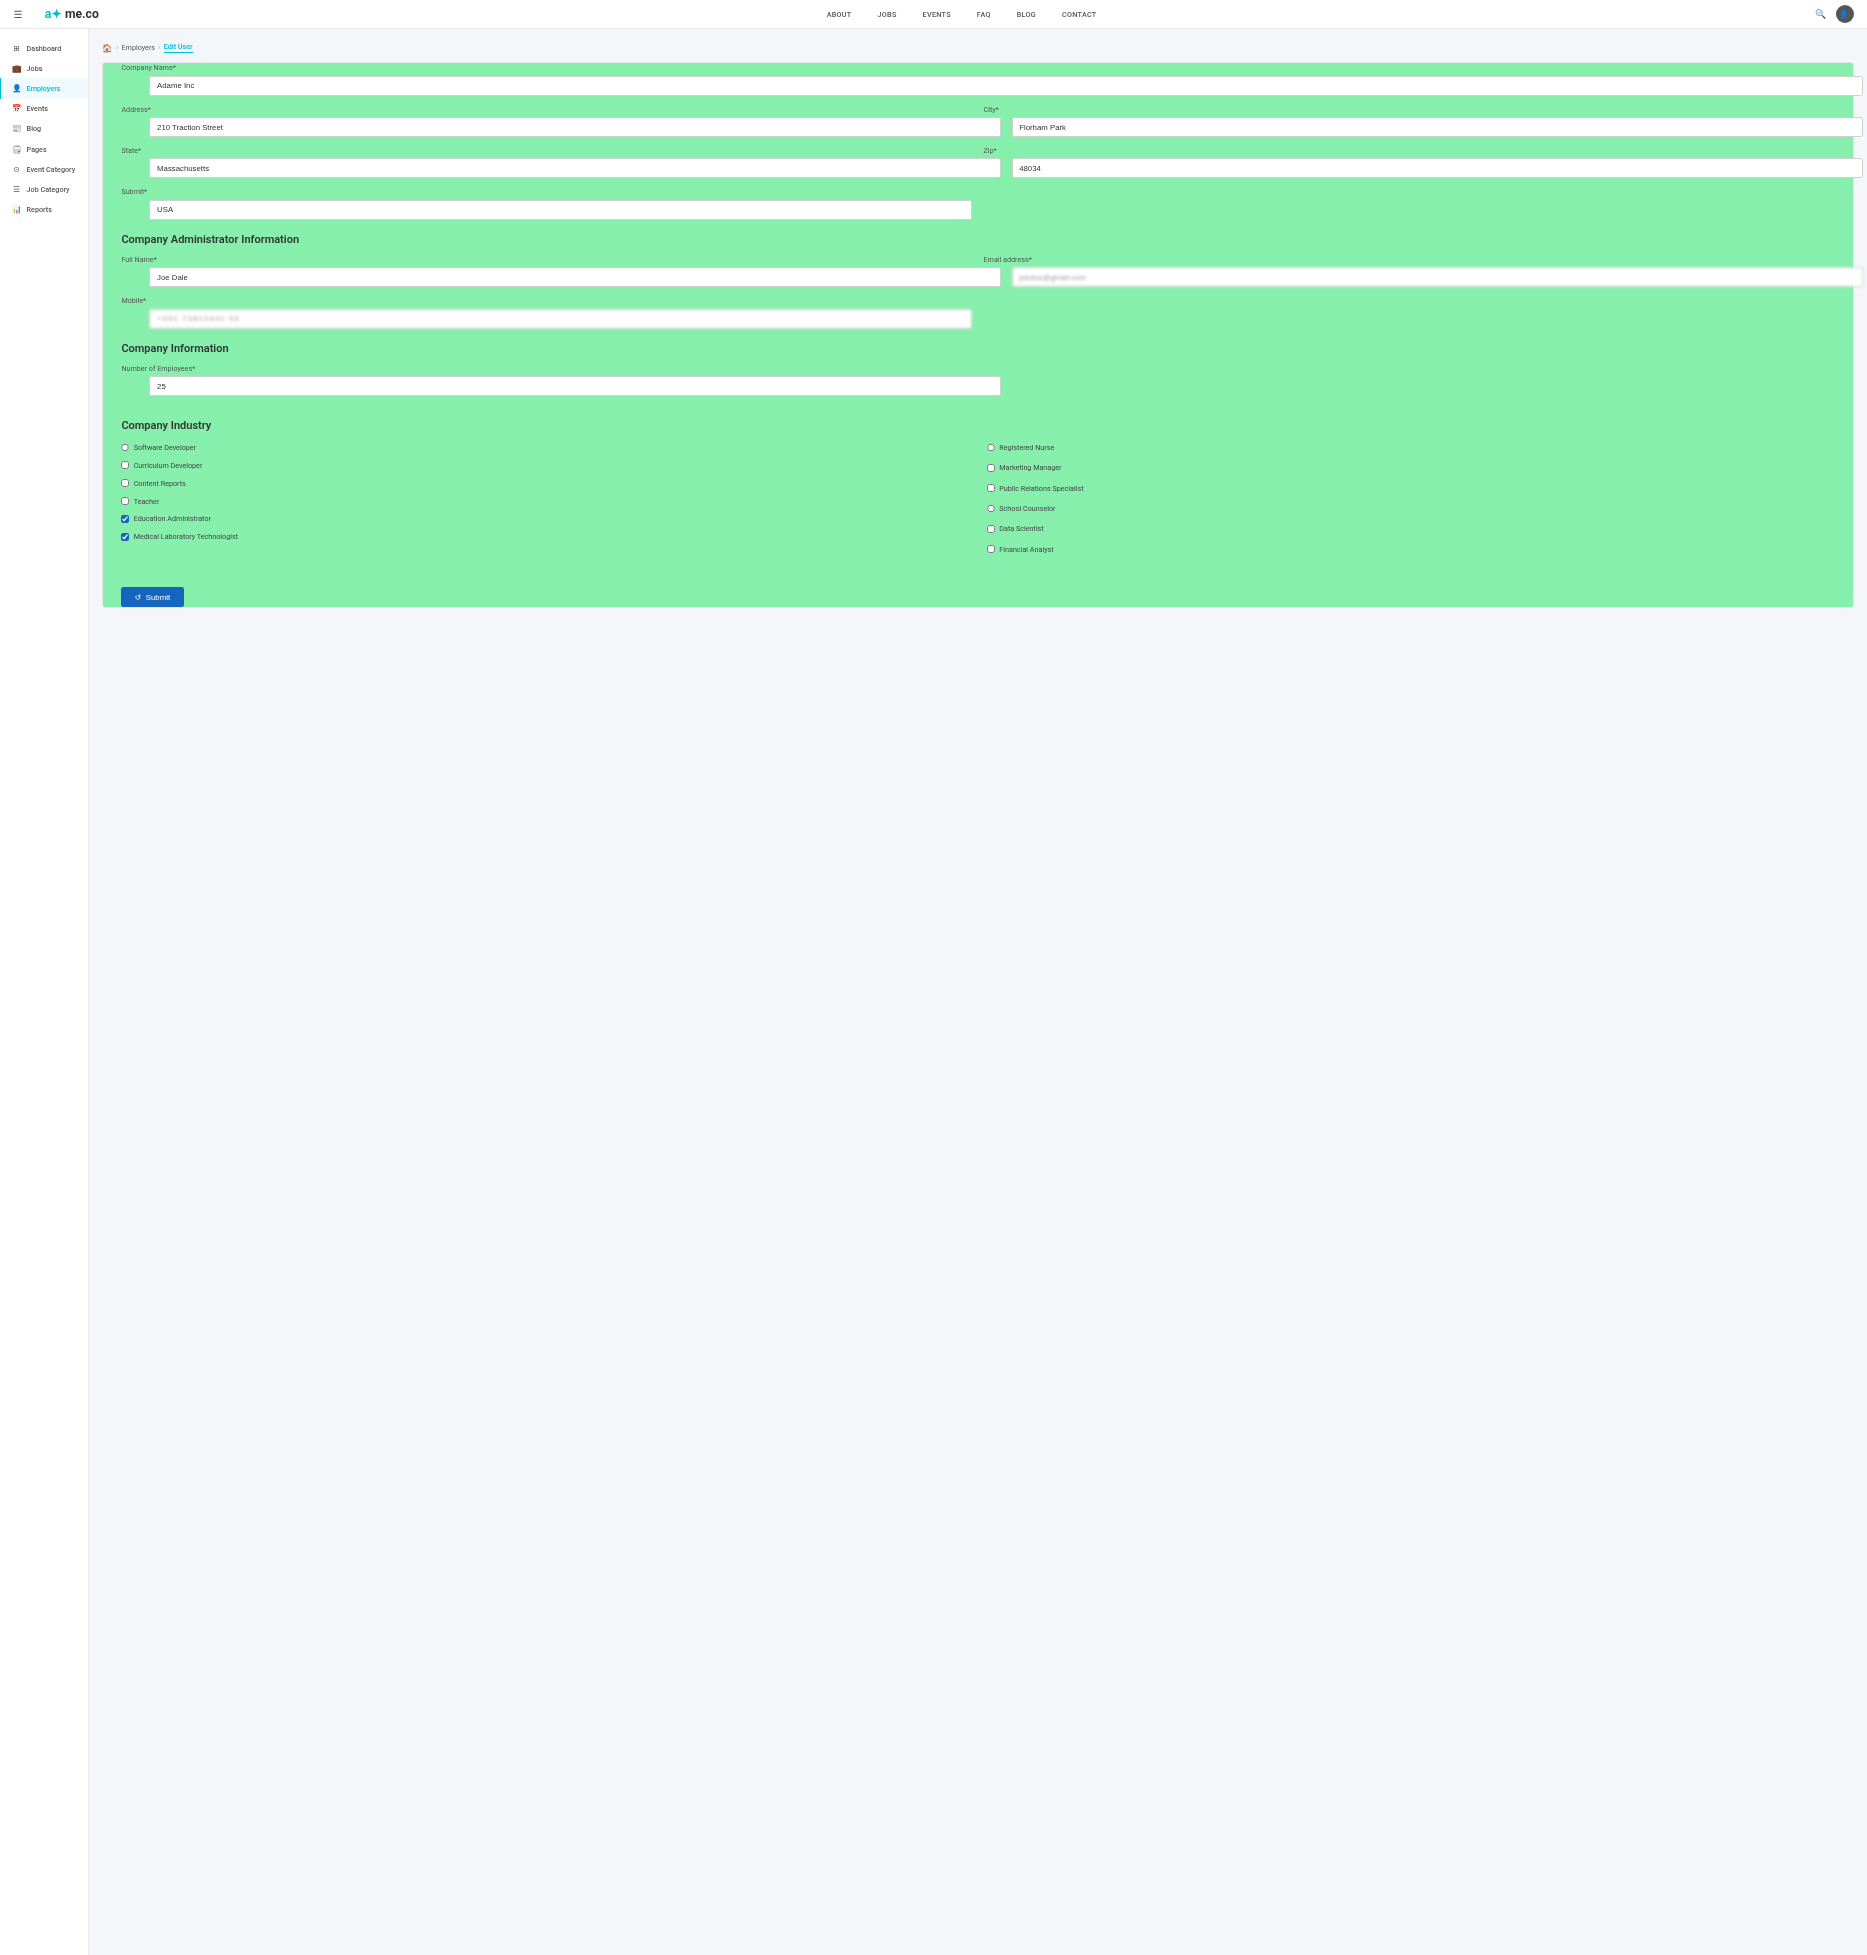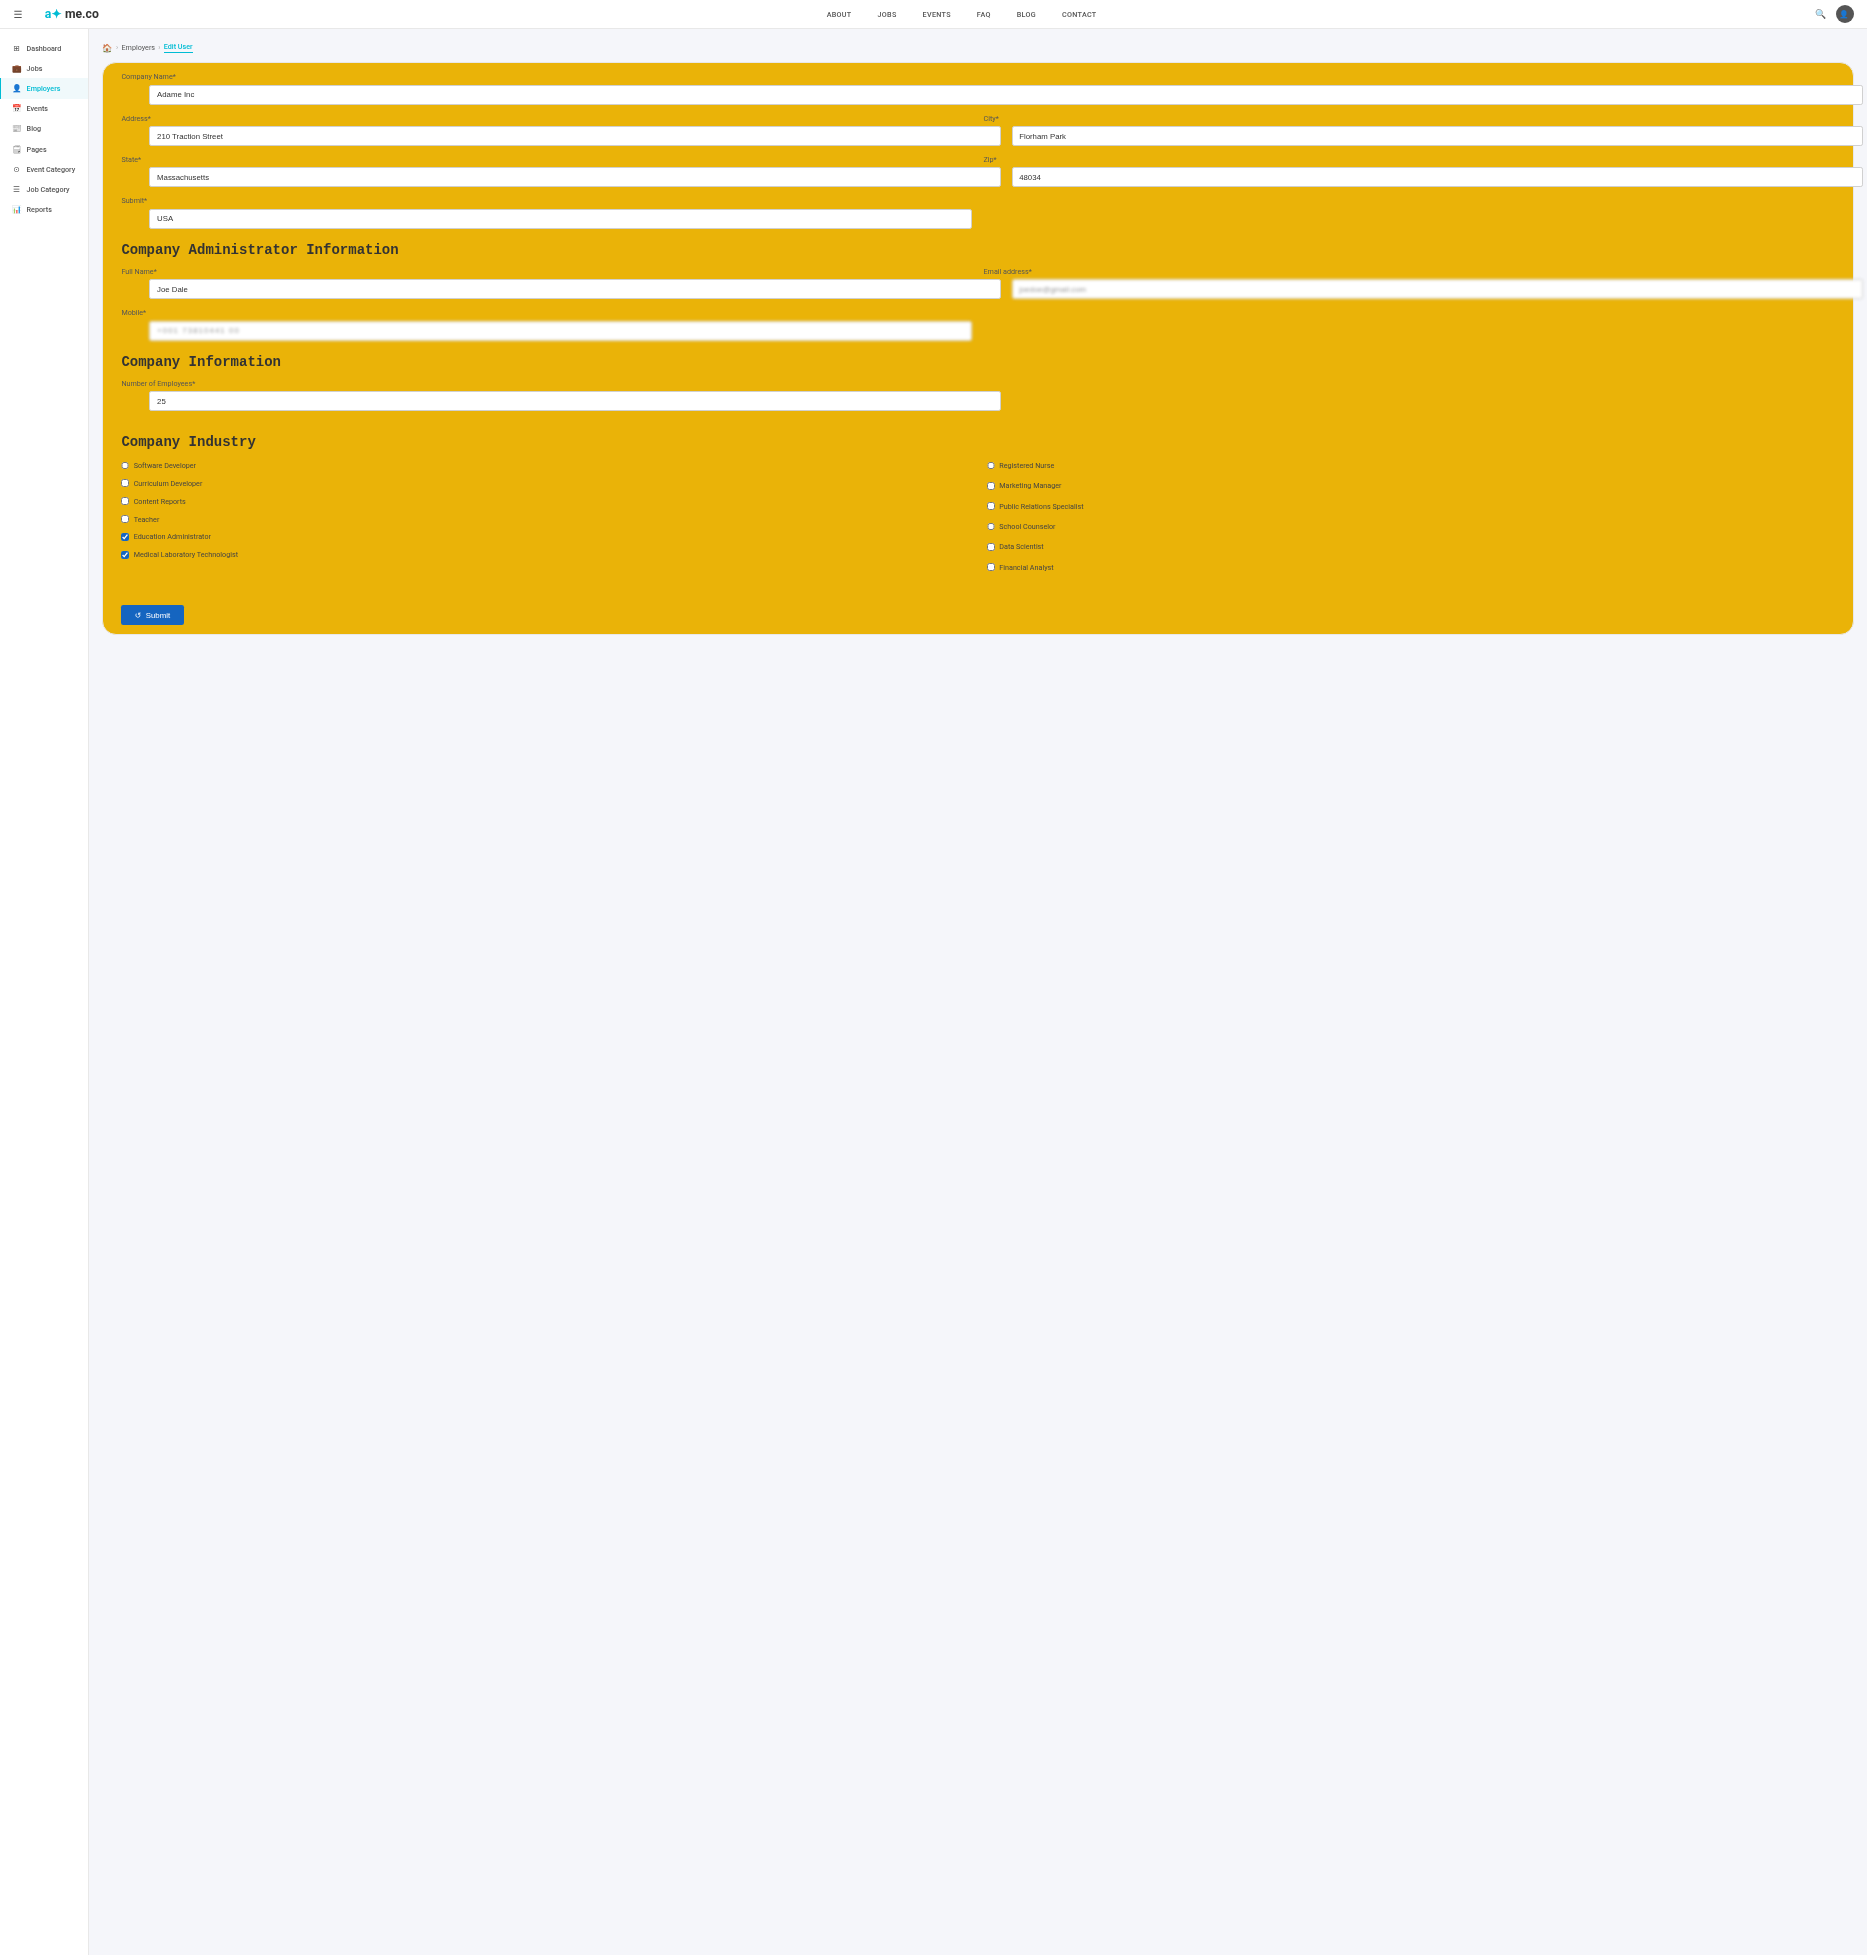--- a/index.html
+++ b/index.html
@@ -42,23 +42,23 @@
     .breadcrumb .active { color: #00bcd4; border-bottom: 1.1px solid #00bcd4; padding-bottom: 1.1px; font-weight: 500; }
     .breadcrumb-home { color: #555; font-size: 8.3px; }
 
     
     .alert-info {
       background: #e0f7fa; border: 0.6px solid #b2ebf2; border-radius: 2.2px;
       padding: 6.7px 9px; margin-bottom: 13.4px; color: #00838f; font-size: 7.2px;
     }
 
     
-    .form-card { background: #eab308; border: 0.6px solid #e8e8e8; border-radius: 14px; padding: 9px 18px; }
-
-    .section-title { font-size: 14px; font-weight: 600; color: #333; margin: 13.4px 0 9px; font-family: Liberation Mono, monospace; }
+    .form-card { background: #86efac; border: 0.6px solid #e8e8e8; border-radius: 3px; padding: 0 18px; }
+
+    .section-title { font-size: 11px; font-weight: 600; color: #333; margin: 13.4px 0 9px; }
     .section-title:first-child { margin-top: 0; }
 
     .form-group { margin-bottom: 9px; }
     .form-label { font-size: 7.2px; color: #555; margin-bottom: 3.3px; display: block; }
     .form-control {
       width: 100%; border: 0.6px solid #d0d0d0; border-radius: 2.2px;
       padding: 4.5px 6.7px; font-size: 7.8px; color: #333; background: #fff;
       outline: none;
       margin-left: 28px;
     }

